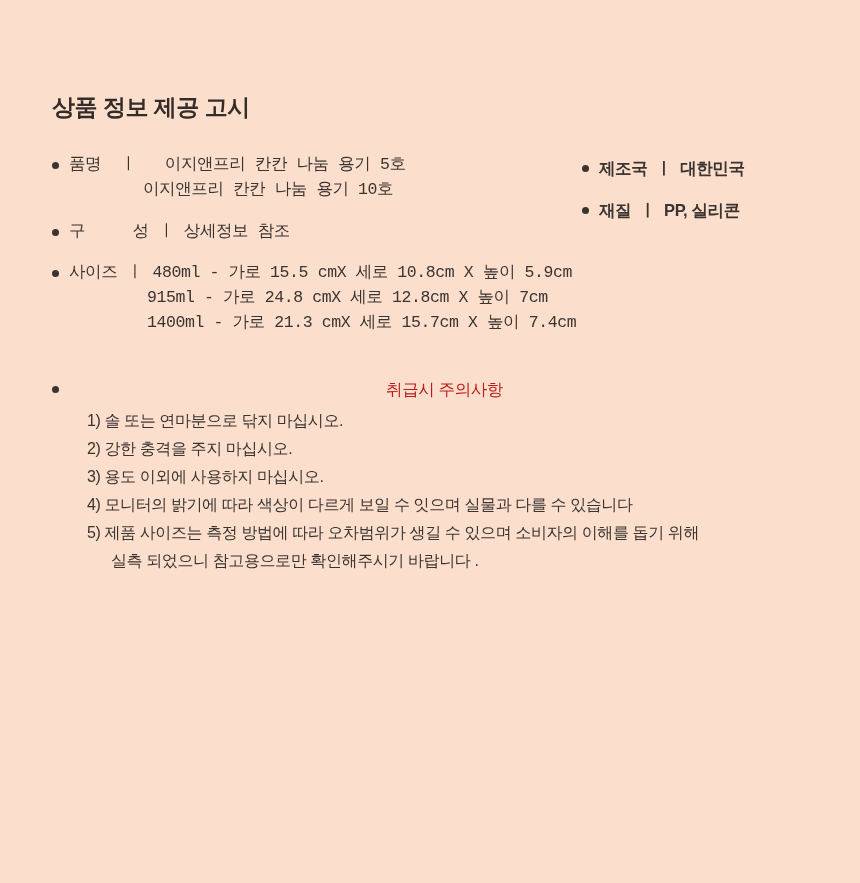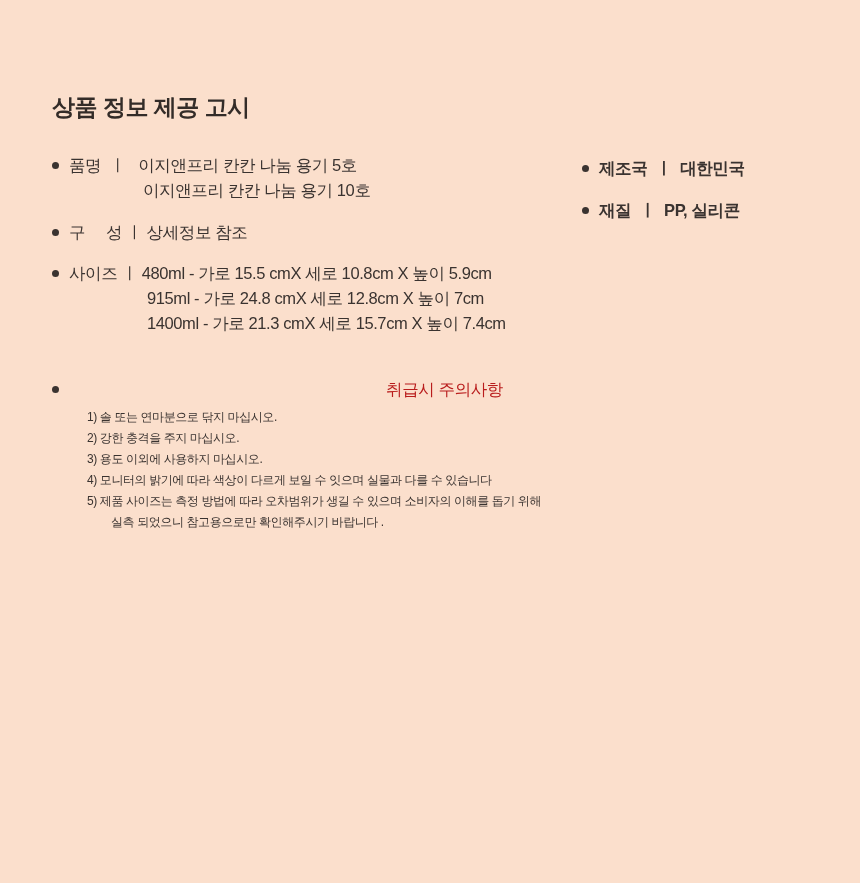--- a/index.html
+++ b/index.html
@@ -28,20 +28,21 @@
     color: #332c28;
     margin: 0 0 30px 0;
   }
   .cols {
     display: flex;
     align-items: flex-start;
   }
   .col-left {
     width: 530px;
     flex: 0 0 530px;
+    font-family: Liberation Mono, monospace;
   }
   .col-right {
     flex: 1 1 auto;
     padding-top: 3px;
     font-weight: bold;
   }
   .row {
     display: flex;
     align-items: flex-start;
     margin-bottom: 17px;
@@ -76,21 +77,21 @@
     color: #b91c1c;
     line-height: 1.5;
     text-align: center;
   }
   .caution-list {
     margin: 6px 0 0 0;
     padding: 0;
     list-style: none;
   }
   .caution-list li {
-    font-size: 12px;
+    font-size: 16px;
     letter-spacing: -0.4px;
     line-height: 1.75;
     color: #3a3330;
     padding-left: 18px;
     text-indent: 0;
   }
   .caution-list li .cont {
     display: block;
     padding-left: 24px;
   }

